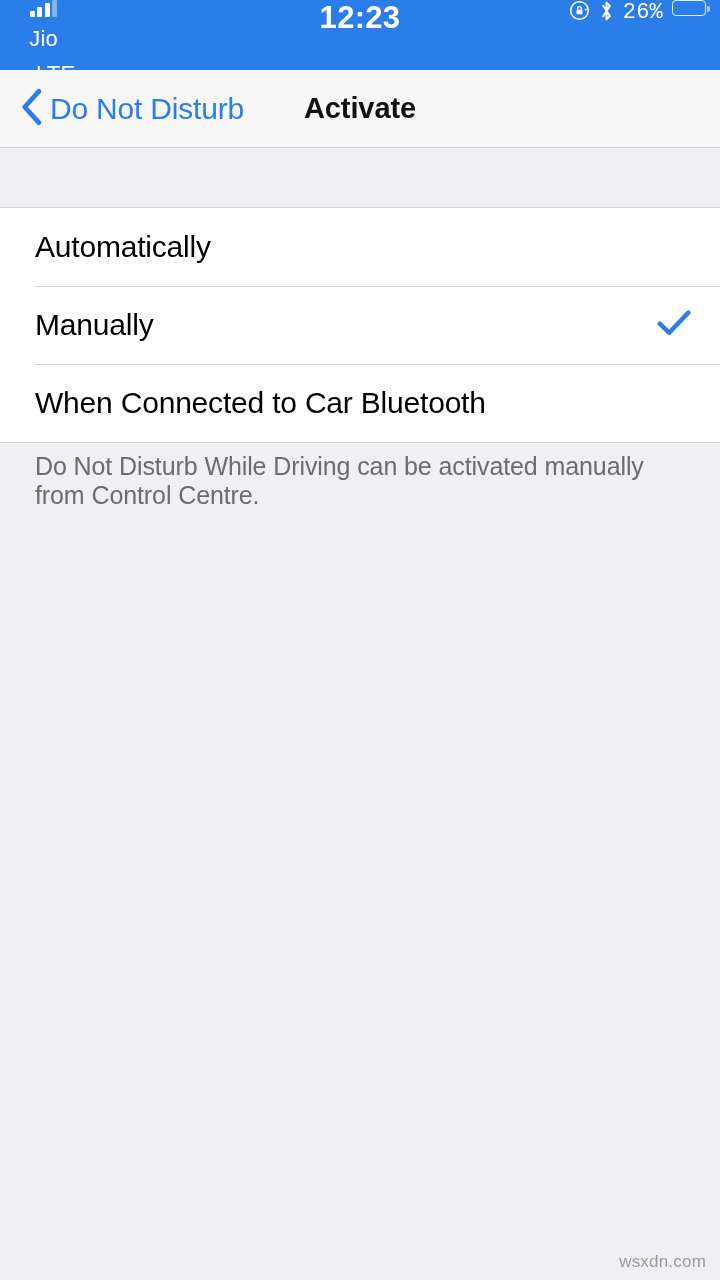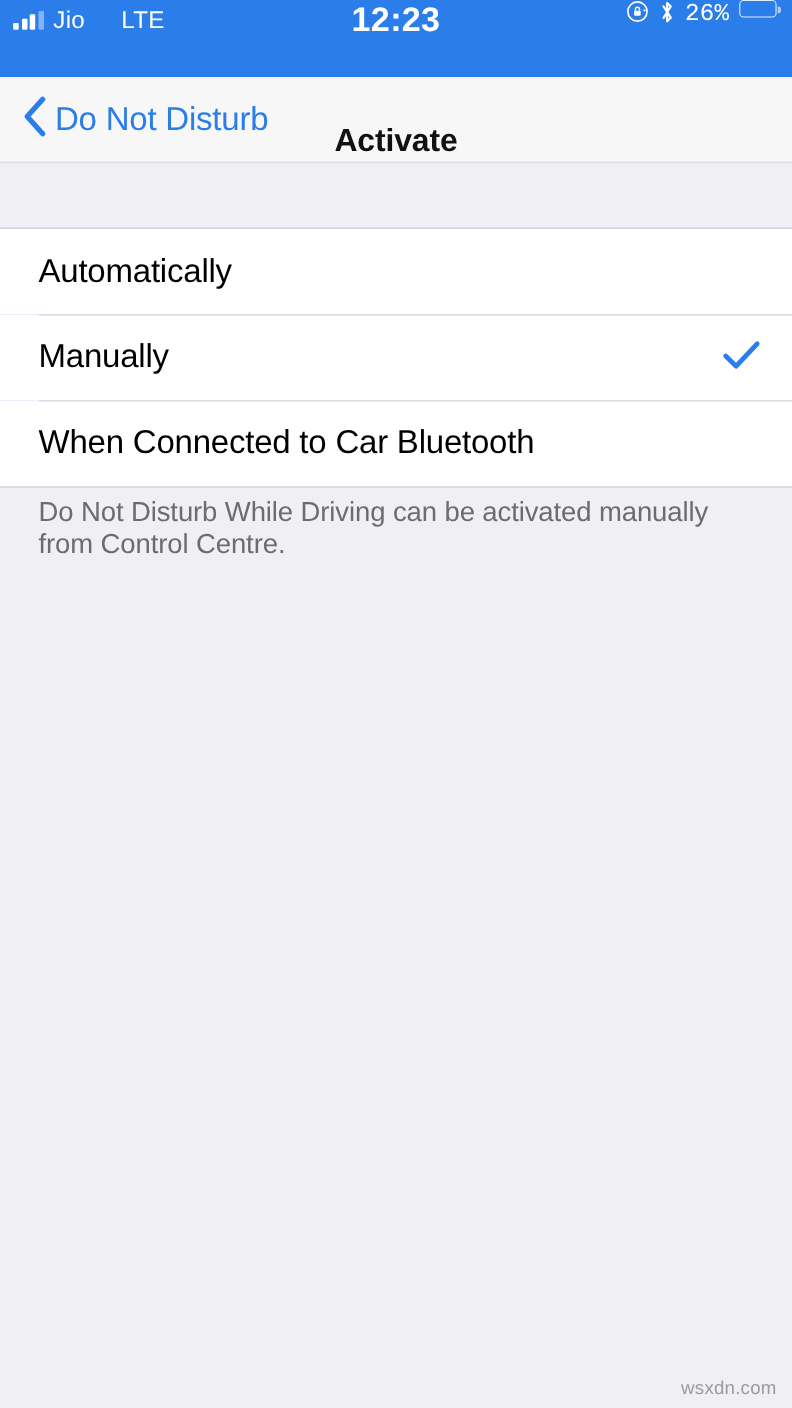--- a/index.html
+++ b/index.html
@@ -12,21 +12,21 @@
   #phone { position:relative; width:720px; height:1280px; background:#EFEFF4; }
 
   
   .statusbar {
     position:absolute; left:0; top:0; width:720px; height:70px;
     background:#2B7DE9; color:#ffffff;
   }
   .sb-row1 { position:relative; height:36px; }
   .sb-left {
     position:absolute; left:12px; top:0; height:36px;
-    display:flex; align-items:center; gap:9px;
+    display:flex; align-items:center; gap:9px;flex-direction:column;
   }
   .sig-bars { display:flex; align-items:flex-end; gap:2.5px; height:17px; }
   .sig-bars i { display:block; width:5px; background:#ffffff; border-radius:1px; }
   .sig-bars i.b1 { height:6px; }
   .sig-bars i.b2 { height:10px; }
   .sig-bars i.b3 { height:14px; }
   .sig-bars i.b4 { height:17px; opacity:.42; }
   .carrier { font-size:22px; letter-spacing:.2px; }
   .radio   { font-size:22px; letter-spacing:.2px;margin-left:24px; }
 
@@ -67,21 +67,20 @@
     position:absolute; left:20px; top:0; height:77px;
     display:flex; align-items:center; gap:6px; cursor:pointer;
   }
   .chev { display:block; }
   .nav-back-label { font-size:30px; color:#2B7DE9; letter-spacing:-.2px; }
   .nav-title {
     position:absolute; left:0; right:0; top:0; height:77px;
     display:flex; align-items:center; justify-content:center;
     font-size:29px; font-weight:bold; color:#111114; letter-spacing:-.1px;
     pointer-events:none;
-    margin-top:20px;
   }
 
   
   .gap-top { position:absolute; left:0; top:148px; width:720px; height:59px; background:#EFEFF4; }
 
   .group {
     position:absolute; left:0; top:207px; width:720px;
     background:#c4b5fd;
     border-top:1px solid #D3D3D6; border-bottom:1px solid #D3D3D6;
   }

